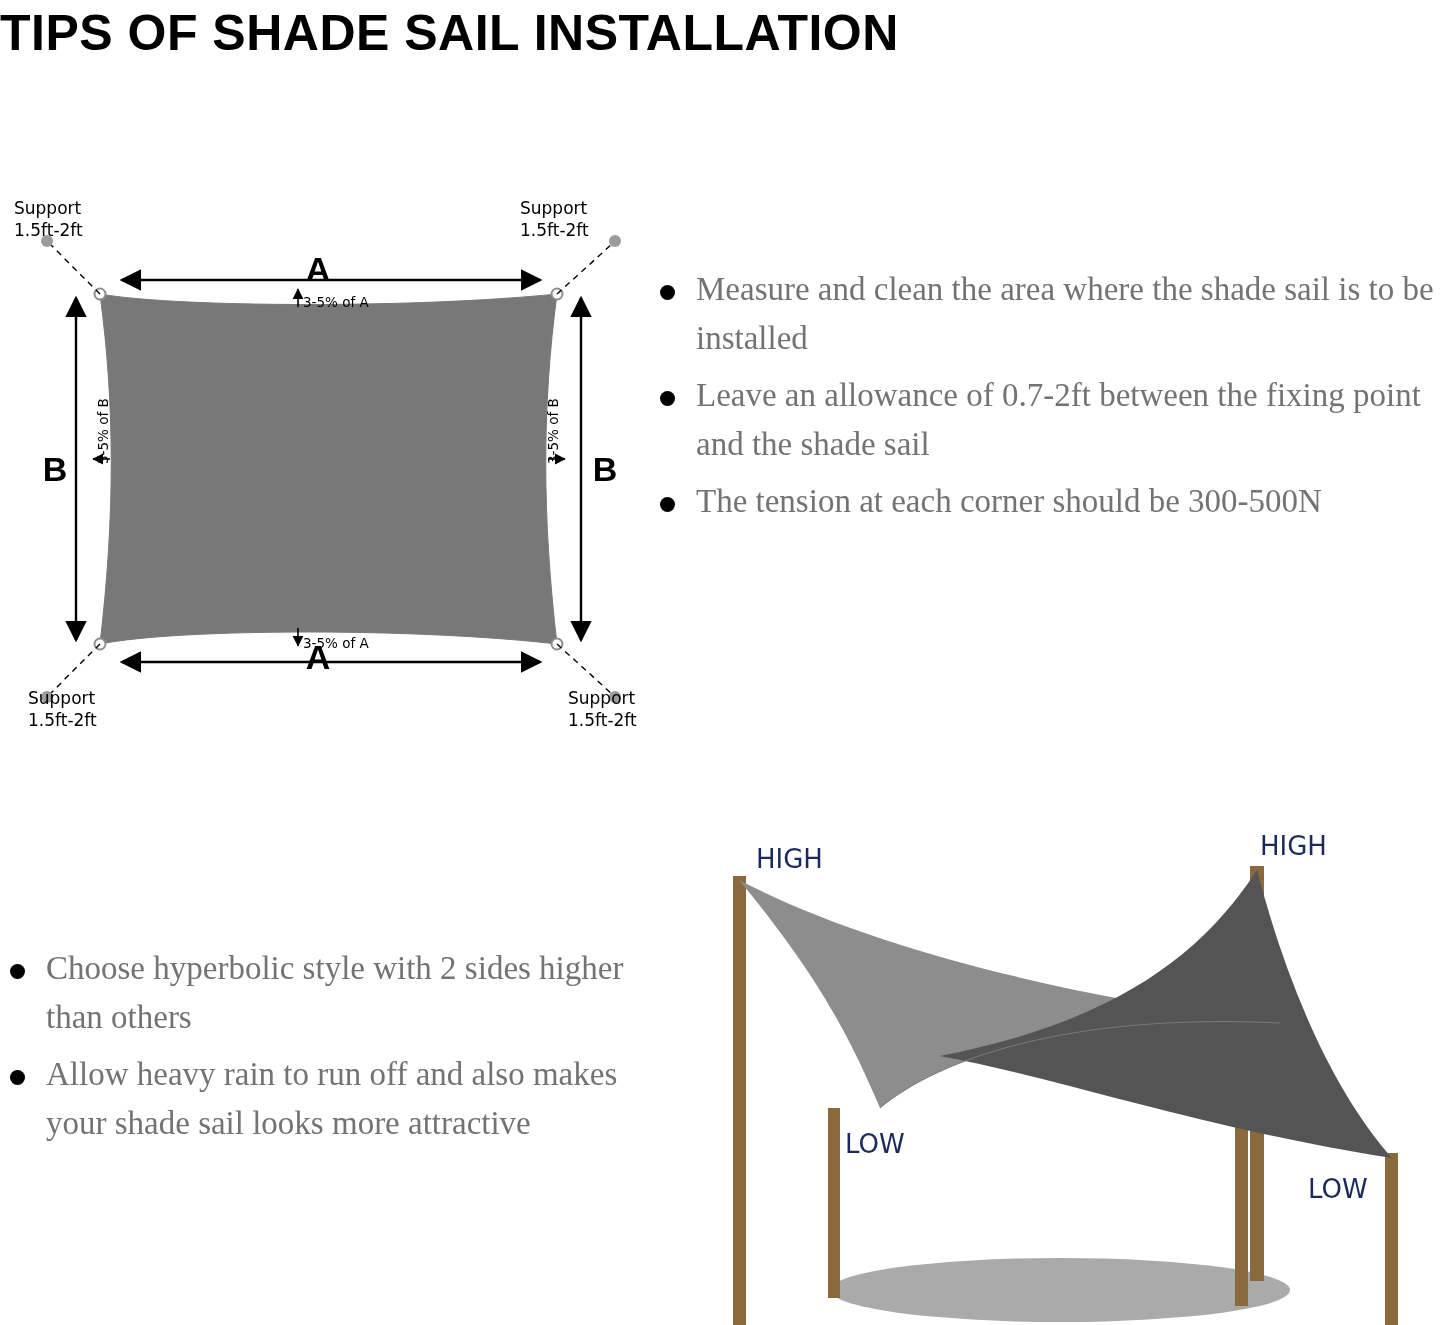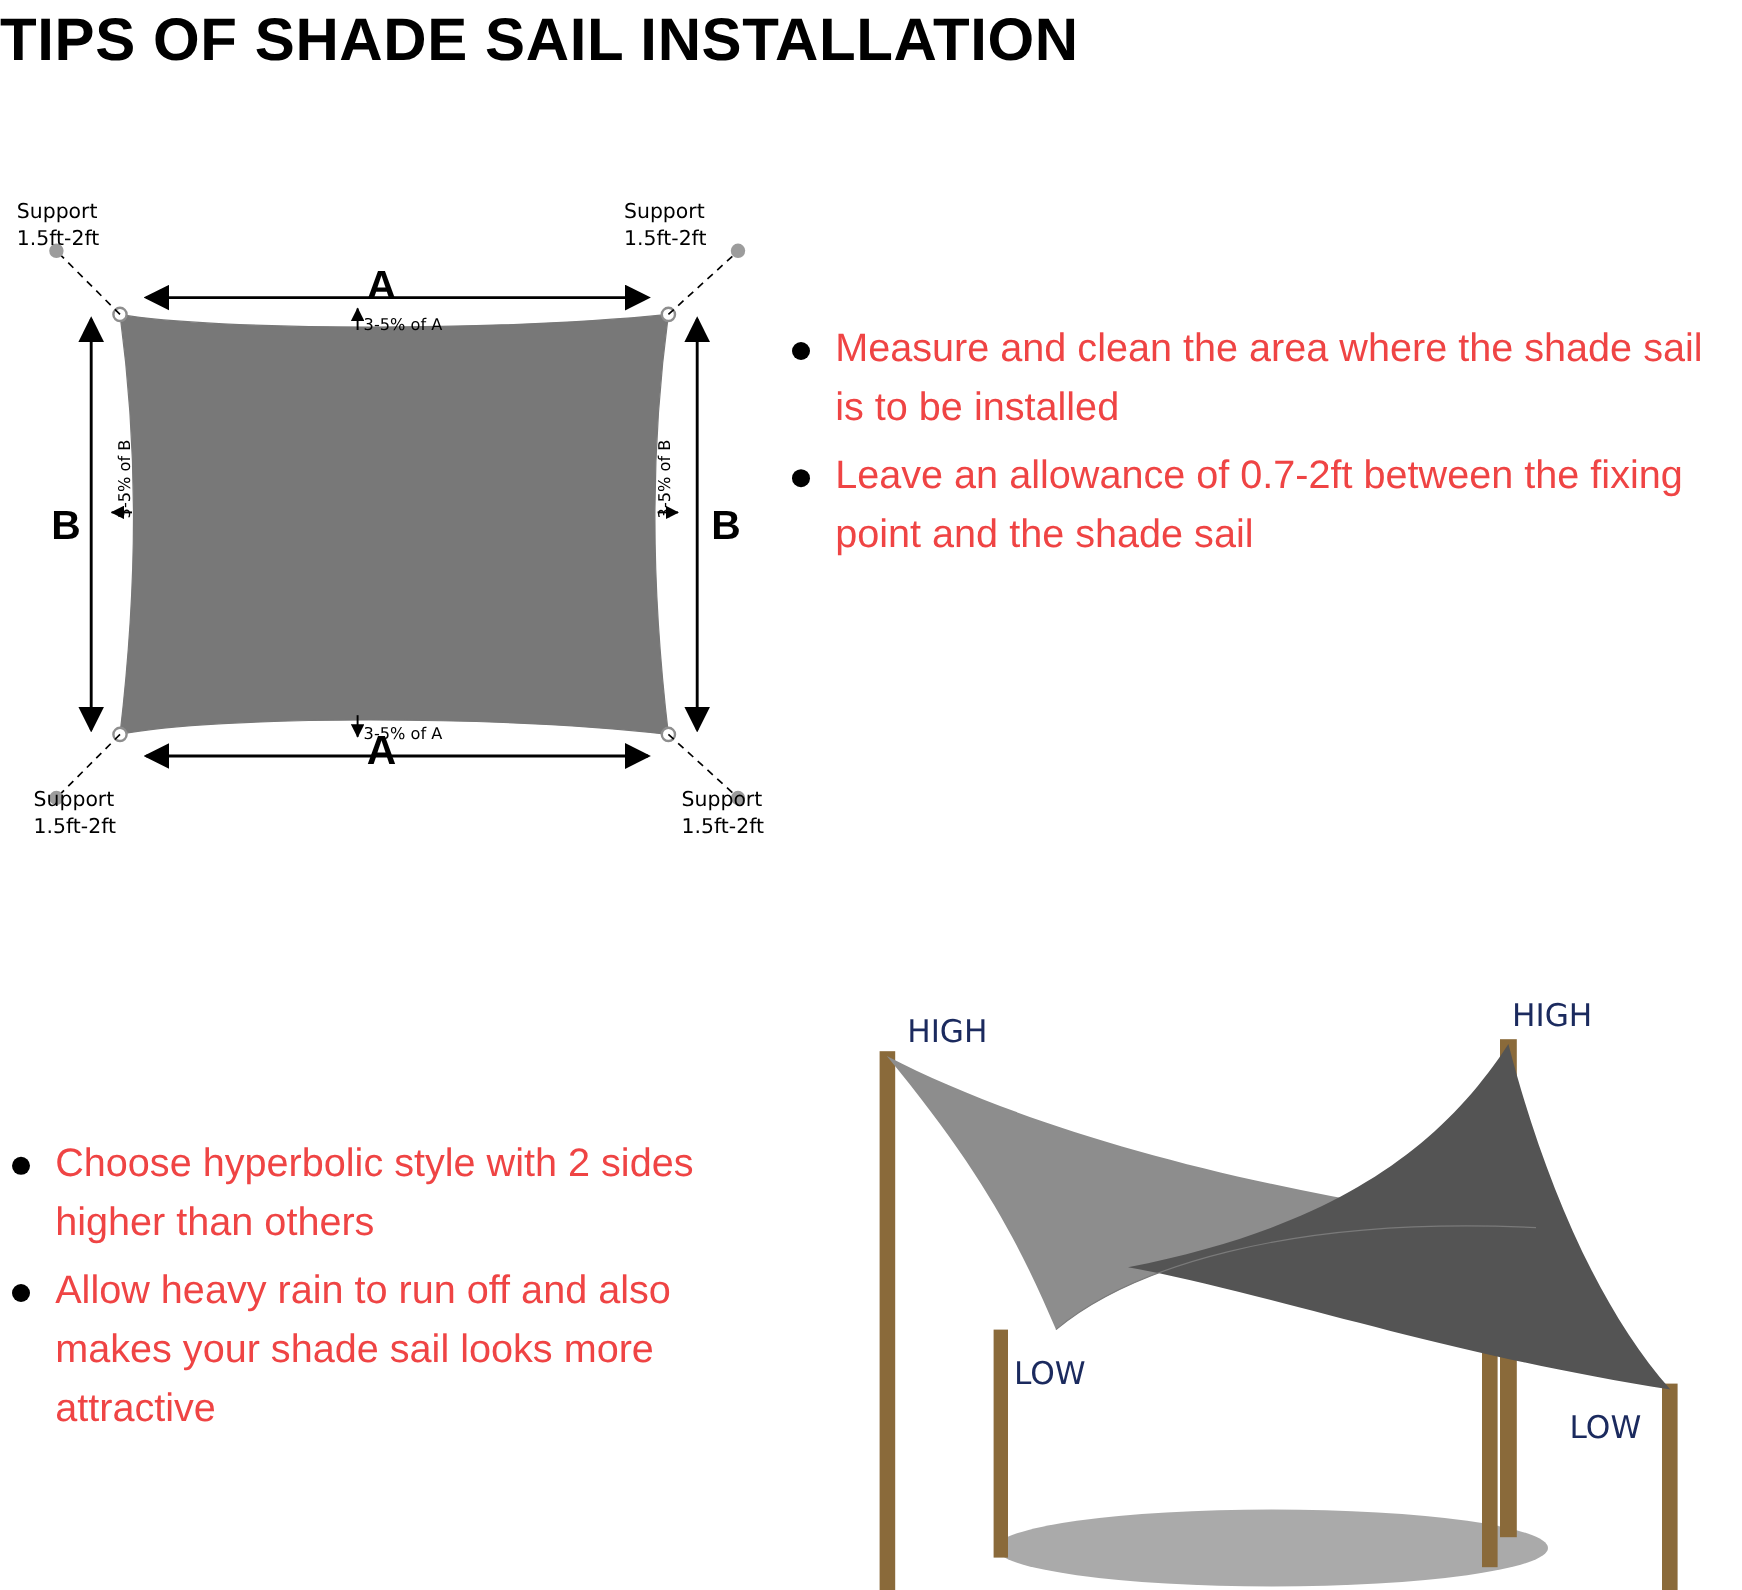--- a/index.html
+++ b/index.html
@@ -26,21 +26,21 @@
     font-weight: bold;
     font-size: 50px;
     letter-spacing: 0.5px;
     white-space: nowrap;
   }
 
   
   .diagram-top {
     position: absolute;
     left: 0px;
-    top: 144px;
+    top: 176px;
     width: 660px;
     height: 580px;
   }
   .diagram-top svg { display: block; }
 
   
   .bullets-right {
     position: absolute;
     left: 650px;
     top: 265px;
@@ -53,24 +53,24 @@
     width: 630px;
   }
   ul.bullet-list {
     list-style: none;
     margin: 0;
     padding: 0;
   }
   ul.bullet-list li {
     position: relative;
     padding-left: 46px;
-    font-family: Liberation Sans, sans-serif;
+    font-family: Liberation Serif, serif;
     font-size: 33px;
     line-height: 49px;
-    color: #ef4444;
+    color: #737373;
     margin-bottom: 8px;
   }
   ul.bullet-list li::before {
     content: "";
     position: absolute;
     left: 10px;
     top: 20px;
     width: 15px;
     height: 15px;
     background: #000;
@@ -187,20 +187,21 @@
     <text class="big-letter" x="605" y="305" text-anchor="middle">B</text>
     <line x1="548" y1="283" x2="565" y2="283" stroke="#000" stroke-width="1.6" marker-end="url(#arrHeadS)"></line>
     <text class="dim-lbl-small" x="558" y="288" transform="rotate(-90 558 288)">3-5% of B</text>
   </svg>
 </div>
 
 <div class="bullets-right">
   <ul class="bullet-list">
     <li>Measure and clean the area where the shade sail is to be installed</li>
     <li>Leave an allowance of 0.7-2ft between the fixing point and the shade sail</li>
+    <li>The tension at each corner should be 300-500N</li>
   </ul>
 </div>
 
 <div class="bullets-bottom">
   <ul class="bullet-list">
     <li>Choose hyperbolic style with 2 sides higher than others</li>
     <li>Allow heavy rain to run off and also makes your shade sail looks more attractive</li>
   </ul>
 </div>
 

